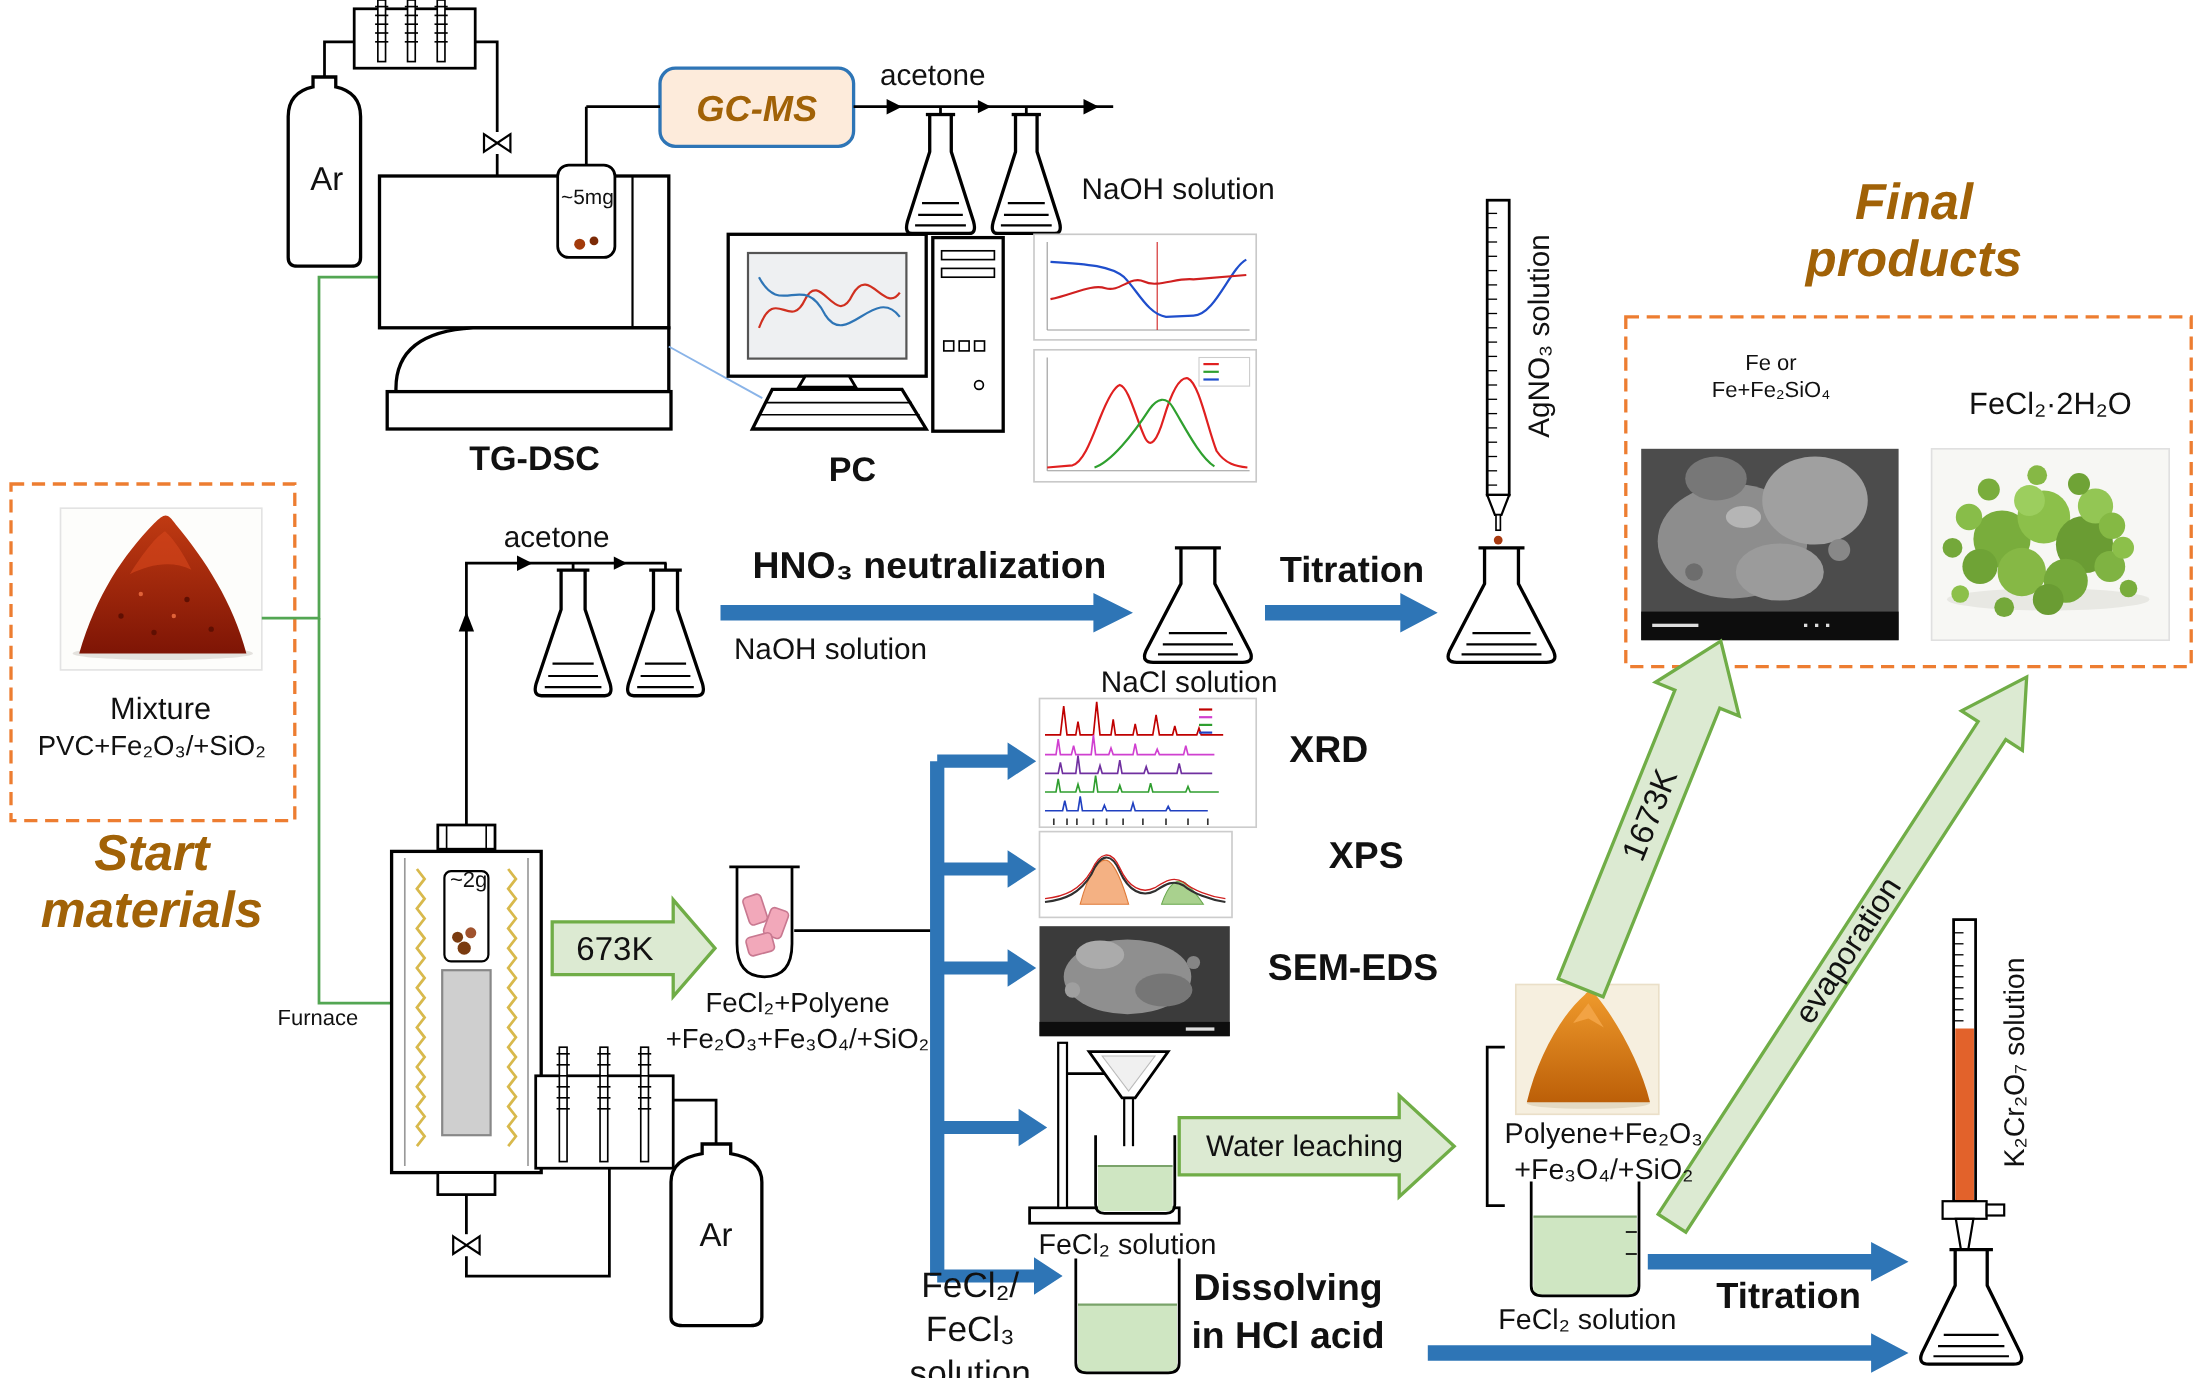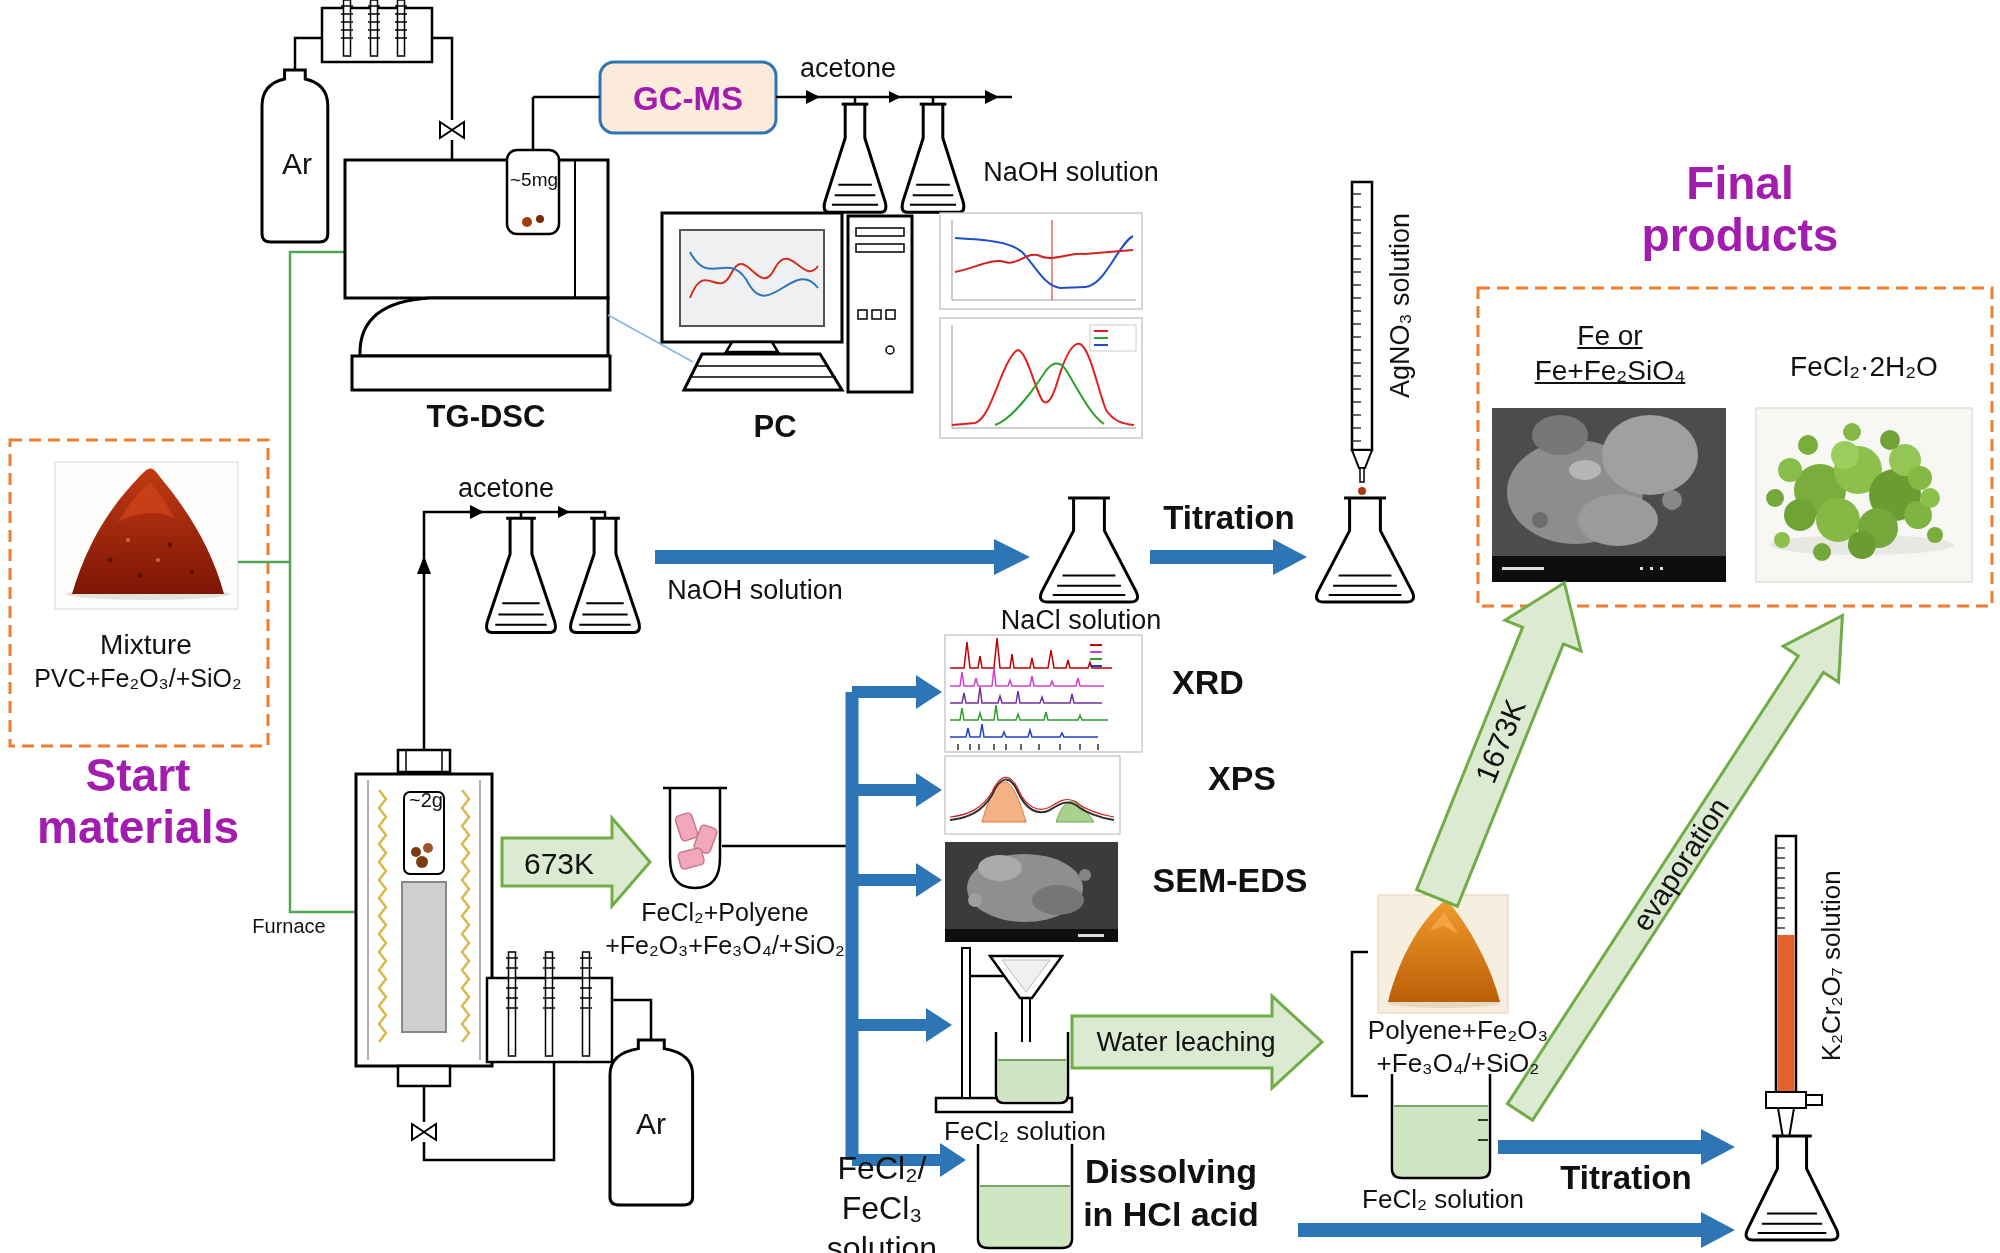--- a/index.html
+++ b/index.html
@@ -1,21 +1,21 @@
 <!DOCTYPE html>
 <html><head>
 <meta charset="utf-8">
 <style>
   html,body{margin:0;padding:0;background:#fff;}
   .stage{position:relative;width:2000px;height:1253px;background:#fff;overflow:hidden;
          font-family:"Liberation Sans","DejaVu Sans",sans-serif;}
   .stage svg{display:block;position:absolute;left:0;top:0;}
   .lbl{position:absolute;color:#111;line-height:1.22;text-align:center;white-space:pre-line;}
   .b{font-weight:bold;}
-  .red{color:#a21caf;}
+  .red{color:#a16207;font-style:italic;}
   .left{text-align:center;}
 </style>
 </head>
 <body>
 
 <div class="stage">
 
 <svg width="2000" height="1253" viewBox="0 0 2000 1253">
   <defs>
     <g id="flaskShape">
@@ -409,31 +409,32 @@
 <div class="lbl b red" style="left:600px;top:79px;width:176px;font-size:33px;">GC-MS</div>
 <div class="lbl" style="left:788px;top:52px;width:120px;font-size:27px;">acetone</div>
 <div class="lbl left" style="left:966px;top:156px;width:210px;font-size:27px;">NaOH  solution</div>
 <div class="lbl b" style="left:396px;top:398px;width:180px;font-size:31px;">TG-DSC</div>
 <div class="lbl" style="left:507px;top:168px;width:54px;font-size:19px;">~5mg</div>
 <div class="lbl b" style="left:738px;top:408px;width:74px;font-size:31px;">PC</div>
 <div class="lbl" style="left:1285px;top:289px;width:230px;font-size:27px;transform:rotate(-90deg);">AgNO₃ solution</div>
 
 <div class="lbl b red" style="left:1620px;top:158px;width:240px;font-size:46px;line-height:1.12;">Final
 products</div>
-<div class="lbl" style="left:1498px;top:318px;width:224px;font-size:28px;line-height:1.25;text-decoration:underline;">Fe or
+<div class="lbl" style="left:1498px;top:318px;width:224px;font-size:20px;line-height:1.25;">Fe or
 Fe+Fe₂SiO₄</div>
 <div class="lbl" style="left:1754px;top:350px;width:220px;font-size:28px;">FeCl₂·2H₂O</div>
 
 <div class="lbl" style="left:78px;top:628px;width:136px;font-size:28px;">Mixture</div>
 <div class="lbl" style="left:16px;top:663px;width:244px;font-size:25px;">PVC+Fe₂O₃/+SiO₂</div>
 <div class="lbl b red" style="left:2px;top:750px;width:272px;font-size:46px;line-height:1.12;">Start
 materials</div>
 
 <div class="lbl" style="left:446px;top:472px;width:120px;font-size:27px;">acetone</div>
 <div class="lbl left" style="left:650px;top:574px;width:210px;font-size:27px;">NaOH  solution</div>
+<div class="lbl b" style="left:664px;top:494px;width:362px;font-size:34px;">HNO₃ neutralization</div>
 <div class="lbl" style="left:986px;top:604px;width:190px;font-size:27px;">NaCl  solution</div>
 <div class="lbl b" style="left:1148px;top:498px;width:162px;font-size:33px;">Titration</div>
 
 <div class="lbl" style="left:222px;top:914px;width:134px;font-size:20px;">Furnace</div>
 <div class="lbl" style="left:398px;top:788px;width:56px;font-size:20px;">~2g</div>
 <div class="lbl" style="left:506px;top:846px;width:106px;font-size:30px;">673K</div>
 <div class="lbl" style="left:598px;top:896px;width:254px;font-size:25px;line-height:1.3;">FeCl₂+Polyene
 +Fe₂O₃+Fe₃O₄/+SiO₂</div>
 <div class="lbl" style="left:616px;top:1106px;width:70px;font-size:30px;">Ar</div>
 

